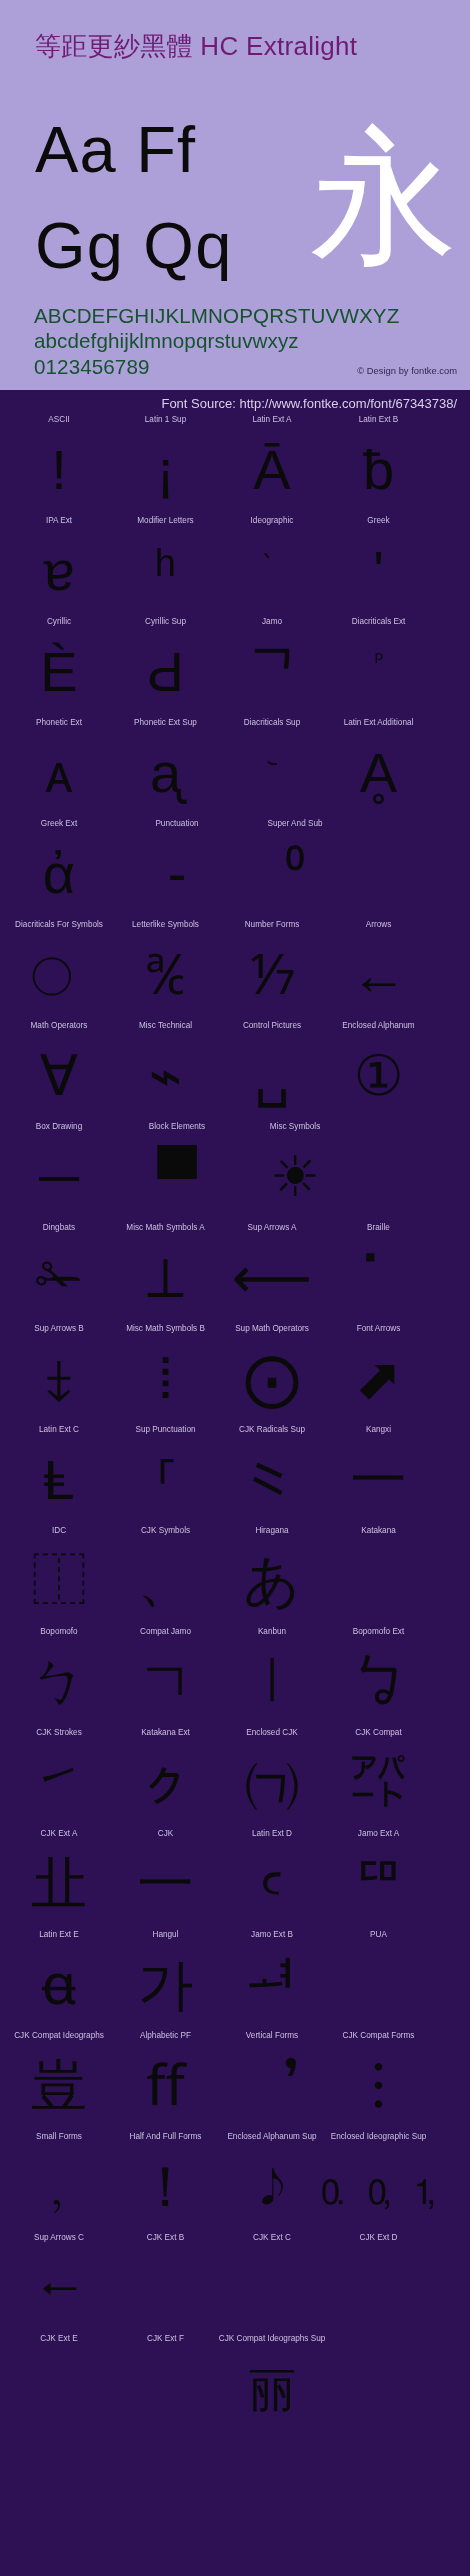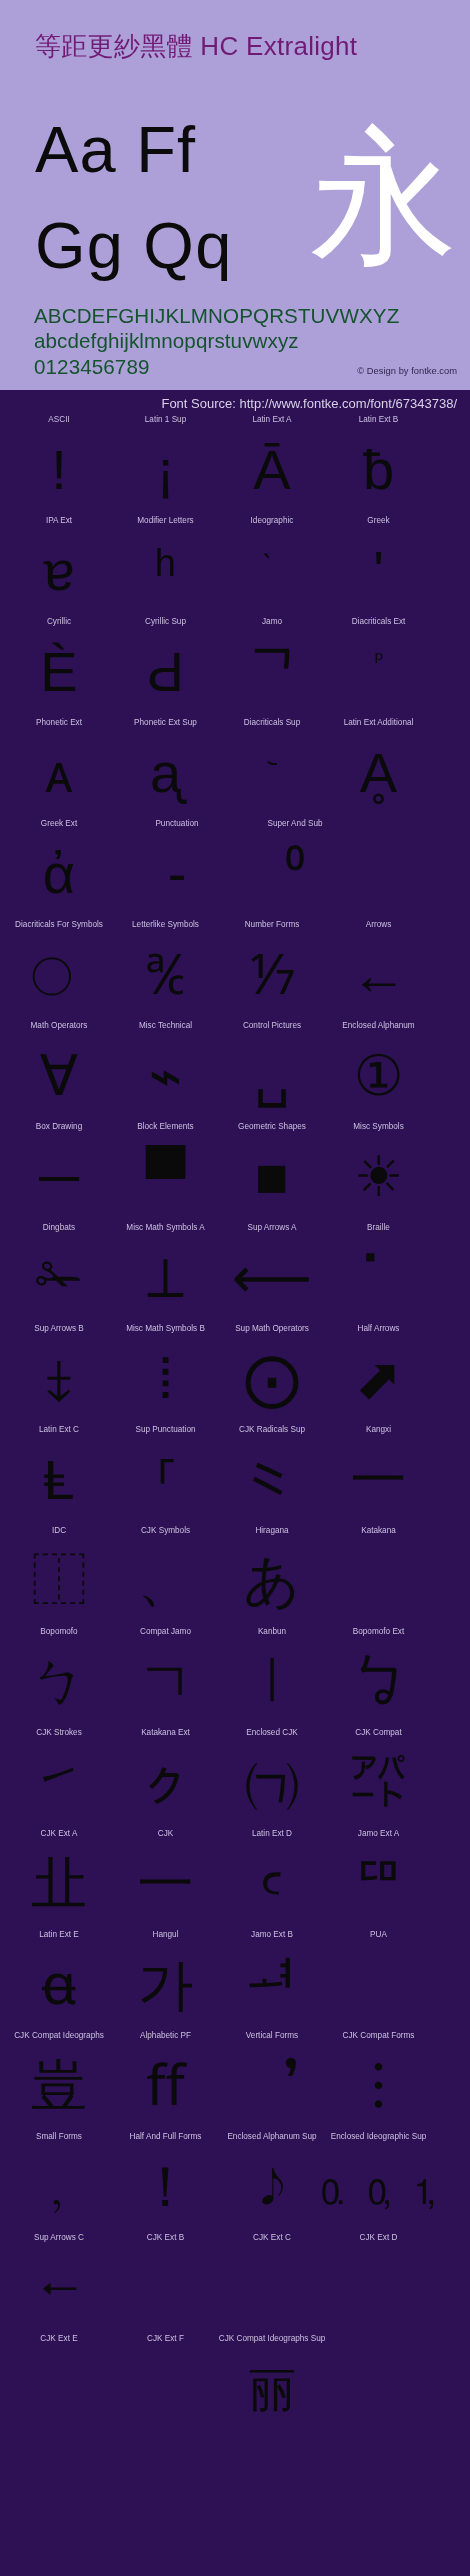--- a/index.html
+++ b/index.html
@@ -293,24 +293,20 @@
       <div class="grid-row">
         <div class="cell">
           <div class="cell-label">Box Drawing</div>
           <div class="cell-glyph">─</div>
         </div>
         <div class="cell">
           <div class="cell-label">Block Elements</div>
           <div class="cell-glyph">▀</div>
         </div>
         <div class="cell">
-          <div class="cell-label">Geometric Shapes</div>
-          <div class="cell-glyph">■</div>
-        </div>
-        <div class="cell">
           <div class="cell-label">Misc Symbols</div>
           <div class="cell-glyph">☀</div>
         </div>
       </div>
       <div class="grid-row">
         <div class="cell">
           <div class="cell-label">Dingbats</div>
           <div class="cell-glyph">✁</div>
         </div>
         <div class="cell">
@@ -333,21 +329,21 @@
         </div>
         <div class="cell">
           <div class="cell-label">Misc Math Symbols B</div>
           <div class="cell-glyph">⦙</div>
         </div>
         <div class="cell">
           <div class="cell-label">Sup Math Operators</div>
           <div class="cell-glyph">⨀</div>
         </div>
         <div class="cell">
-          <div class="cell-label">Half Arrows</div>
+          <div class="cell-label">Font Arrows</div>
           <div class="cell-glyph">⬈</div>
         </div>
       </div>
       <div class="grid-row">
         <div class="cell">
           <div class="cell-label">Latin Ext C</div>
           <div class="cell-glyph">Ⱡ</div>
         </div>
         <div class="cell">
           <div class="cell-label">Sup Punctuation</div>

